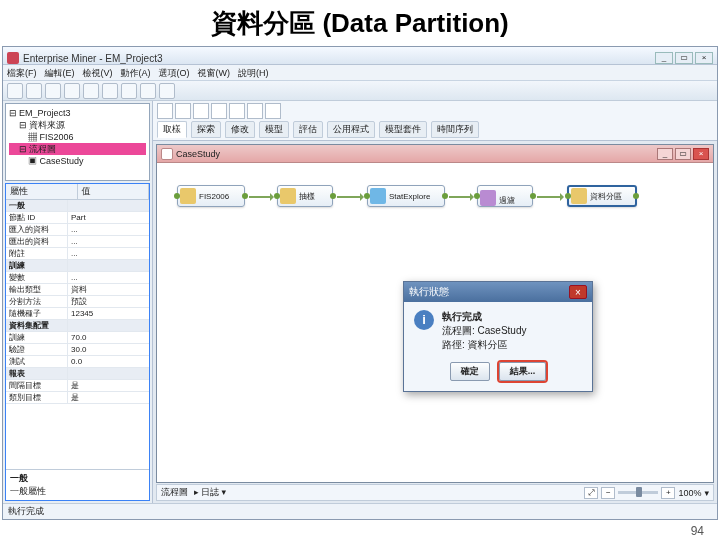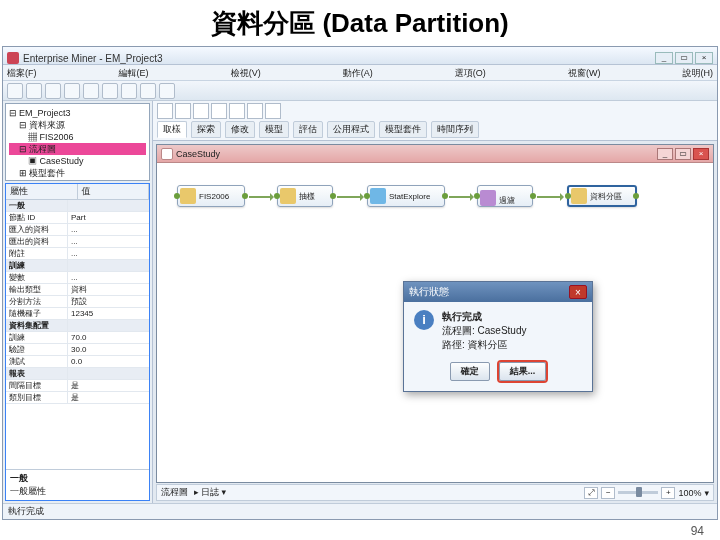--- a/index.html
+++ b/index.html
@@ -9,21 +9,21 @@
 .slide-title .zh { font-family: "DFKai-SB","KaiTi",serif; }
 
 .app-frame { position: absolute; left: 2px; top: 46px; right: 2px; bottom: 20px; background: #e8eef4; border: 1px solid #8a9ab0; font-size: 9px; color: #222; }
 
 .titlebar { height: 18px; background: linear-gradient(#f5f9ff,#dbe6f2); display: flex; align-items: flex-end; padding: 0 4px; border-bottom: 1px solid #b5c2d4; }
 .titlebar .icon { width: 12px; height: 12px; background: #c45; border-radius: 2px; margin-right: 4px; }
 .titlebar .title { flex: 1; font-size: 10px; color: #333; }
 .win-btns { display: flex; gap: 2px; }
 .win-btn { width: 18px; height: 12px; border: 1px solid #9bb; background: #e6eef6; font-size: 8px; text-align: center; line-height: 10px; }
 
-.menubar { height: 16px; background: #eef3f9; border-bottom: 1px solid #c8d4e2; display: flex; padding: 0 4px; gap: 8px; font-size: 9px; justify-content: space-between; }
+.menubar { height: 16px; background: #eef3f9; border-bottom: 1px solid #c8d4e2; display: flex; padding: 0 4px; gap: 8px; font-size: 9px; }
 .menubar span { line-height: 16px; cursor: default; }
 
 .toolbar { height: 20px; background: linear-gradient(#f2f6fb,#dde7f1); border-bottom: 1px solid #c0ccda; display: flex; align-items: center; padding: 0 4px; gap: 3px; }
 .tbtn { width: 16px; height: 16px; border: 1px solid #b0bccb; background: #f4f8fc; border-radius: 2px; }
 
 .body { position: absolute; top: 54px; left: 0; right: 0; bottom: 16px; display: flex; }
 
 .left-pane { width: 150px; display: flex; flex-direction: column; border-right: 1px solid #b5c2d4; }
 .tree-box { height: 78px; background: #fff; border: 1px solid #94a6bb; margin: 2px; padding: 3px; overflow: hidden; font-size: 9px; line-height: 12px; }
 .tree-row { white-space: nowrap; }
@@ -131,21 +131,20 @@
 
   <div class="body">
     <div class="left-pane">
 
       <div class="tree-box">
         <div class="tree-row">⊟ <span>EM_Project3</span></div>
         <div class="tree-row tree-ind1">⊟ <span>資料來源</span></div>
         <div class="tree-row tree-ind1">　▦ <span>FIS2006</span></div>
         <div class="tree-row tree-ind1 sel">⊟ <span>流程圖</span></div>
         <div class="tree-row tree-ind1">　▣ <span>CaseStudy</span></div>
-        <div class="tree-row tree-ind1">⊞ <span>模型套件</span></div>
       </div>
 
       <div class="prop-box">
         <div class="prop-head">
           <div>屬性</div>
             <div>值</div>
         </div>
         <div class="prop-body" id="prop-body">
             <div class="prop-row section">
               <div class="k">一般</div>

